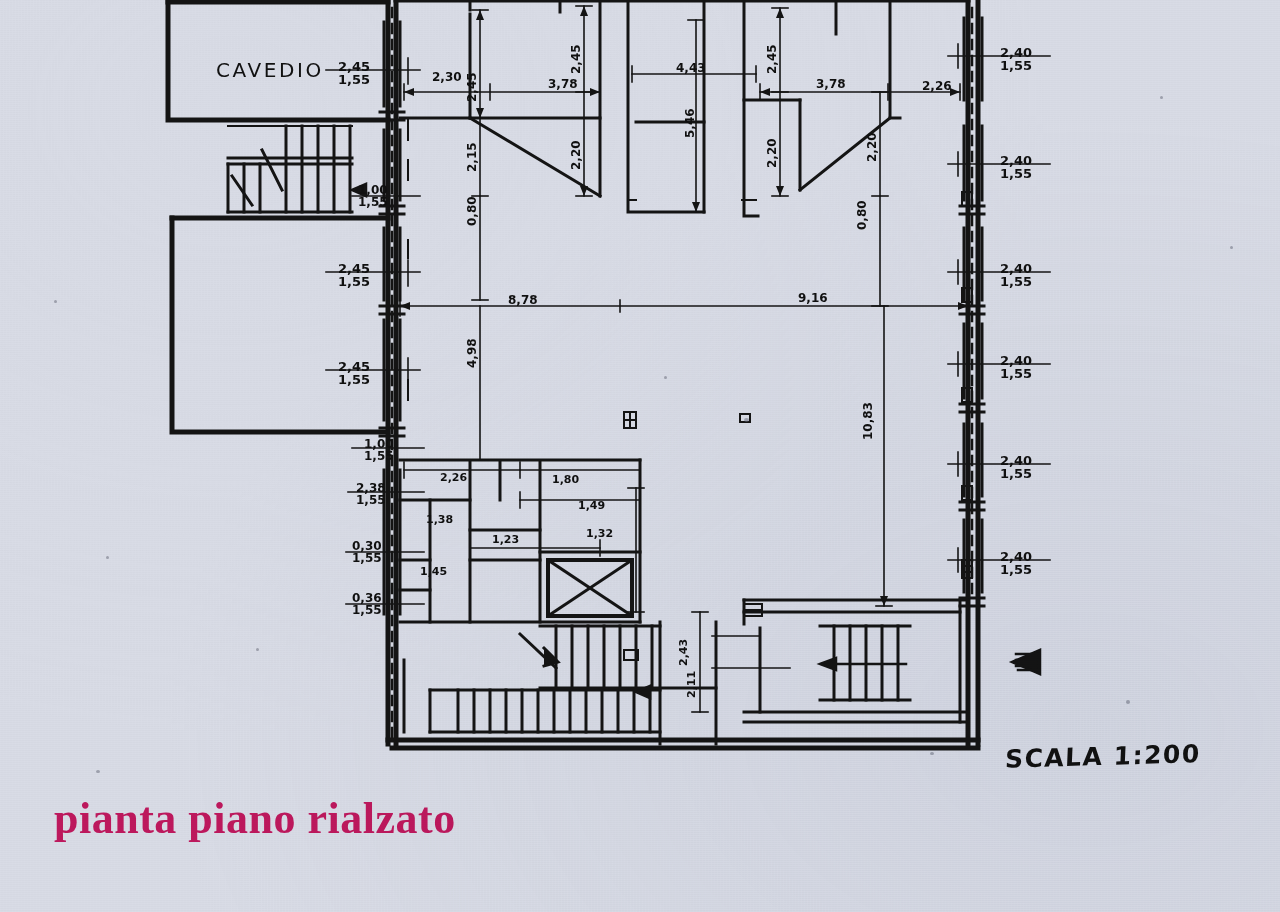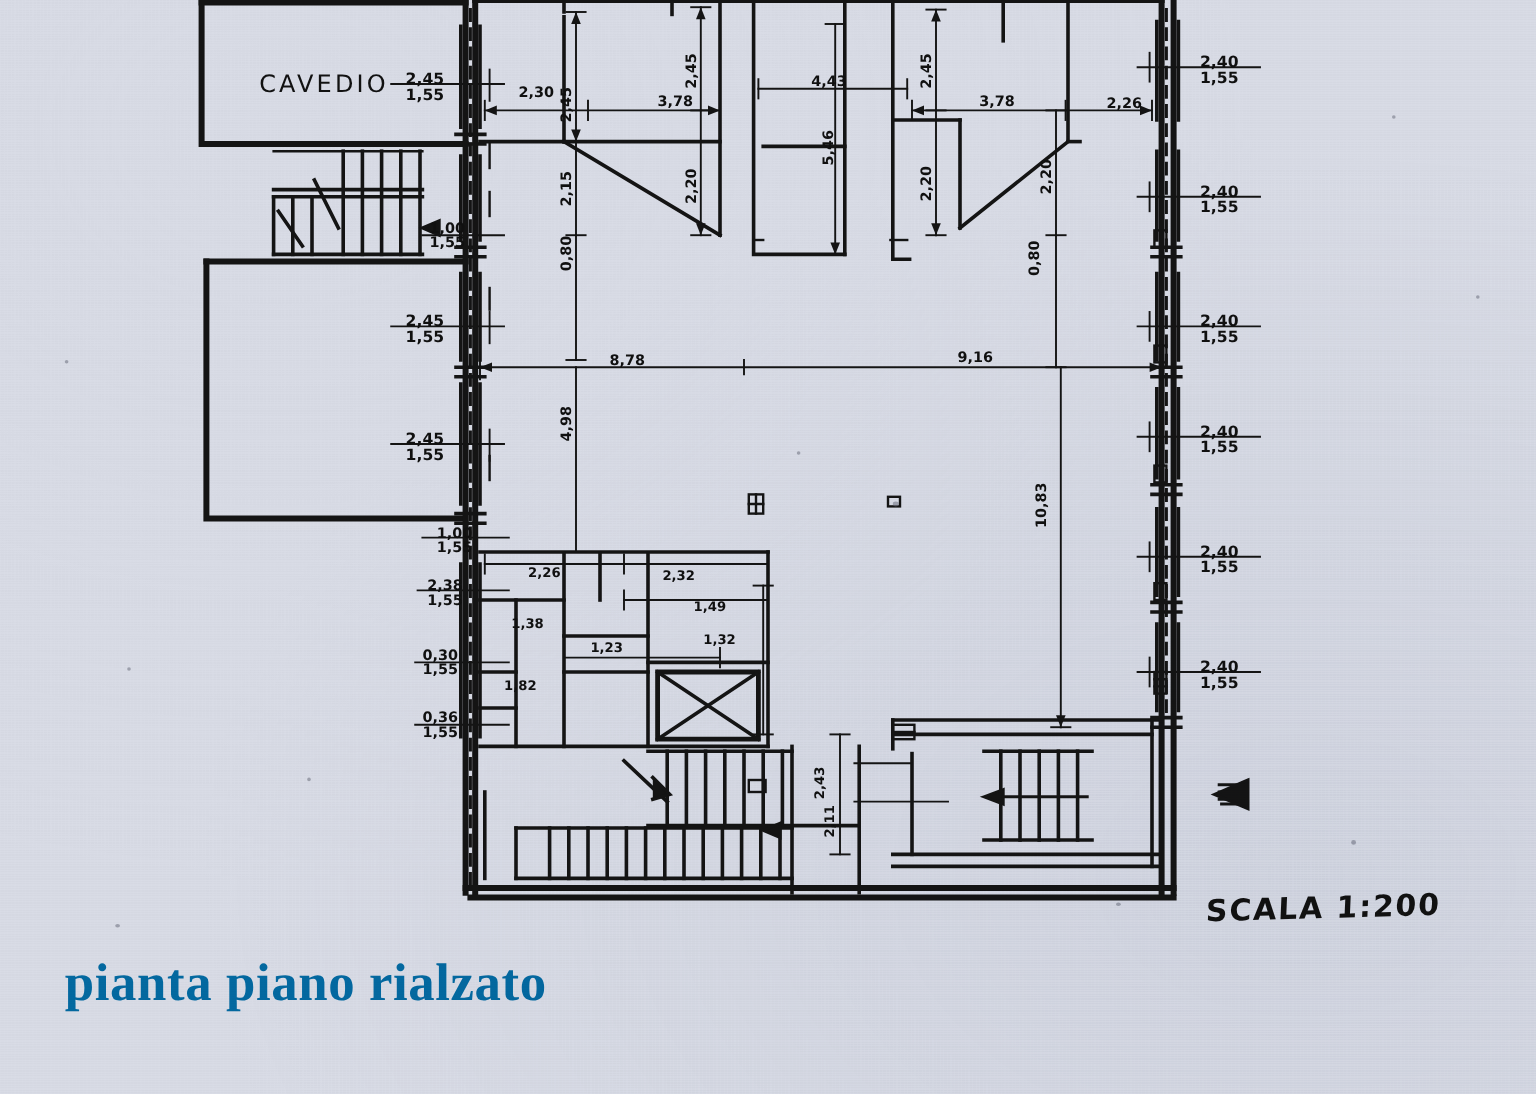--- a/index.html
+++ b/index.html
@@ -20,21 +20,21 @@
       radial-gradient(ellipse at 85% 80%, rgba(170,180,200,.28), rgba(255,255,255,0) 60%);
     mix-blend-mode:multiply;opacity:.55;
   }
 
   #plan{position:absolute;left:0;top:0;width:1280px;height:912px;}
 
   .caption{
     position:absolute;
     font-family:"Liberation Serif",serif;
     font-weight:bold;
-    color:#0369a1;
+    color:#be185d;
     white-space:nowrap;
   }
   #title-caption{left:54px;top:793px;font-size:44px;letter-spacing:.5px;}
 
   #scale-caption{
     position:absolute;left:1005px;top:742px;
     font-family:"DejaVu Sans",sans-serif;
     font-size:25px;font-weight:700;color:#111;
     letter-spacing:1.5px;
     transform:rotate(-1.6deg) skewX(-4deg);
@@ -449,26 +449,26 @@
   <div class="dim s" style="left:432px;top:71px">2,30</div>
   <div class="dim s" style="left:548px;top:78px">3,78</div>
   <div class="dim s" style="left:676px;top:62px">4,43</div>
   <div class="dim s" style="left:816px;top:78px">3,78</div>
   <div class="dim s" style="left:922px;top:80px">2,26</div>
 
   <div class="dim s" style="left:508px;top:294px">8,78</div>
   <div class="dim s" style="left:798px;top:292px">9,16</div>
 
   <div class="dim xs" style="left:440px;top:472px">2,26</div>
-  <div class="dim xs" style="left:552px;top:474px">2,32</div>
+  <div class="dim xs" style="left:552px;top:474px">1,80</div>
   <div class="dim xs" style="left:578px;top:500px">1,49</div>
   <div class="dim xs" style="left:492px;top:534px">1,23</div>
   <div class="dim xs" style="left:426px;top:514px">1,38</div>
   <div class="dim xs" style="left:586px;top:528px">1,32</div>
-  <div class="dim xs" style="left:420px;top:566px">1,82</div>
+  <div class="dim xs" style="left:420px;top:566px">1,45</div>
 
   <div class="dim s vert" style="left:480px;top:44px;transform:rotate(-90deg) translate(-58px,-14px)">2,45</div>
   <div class="dim s vert" style="left:480px;top:126px;transform:rotate(-90deg) translate(-46px,-14px)">2,15</div>
   <div class="dim s vert" style="left:480px;top:182px;transform:rotate(-90deg) translate(-44px,-14px)">0,80</div>
   <div class="dim s vert" style="left:480px;top:324px;transform:rotate(-90deg) translate(-44px,-14px)">4,98</div>
 
   <div class="dim s vert" style="left:584px;top:30px;transform:rotate(-90deg) translate(-44px,-14px)">2,45</div>
   <div class="dim s vert" style="left:584px;top:126px;transform:rotate(-90deg) translate(-44px,-14px)">2,20</div>
   <div class="dim s vert" style="left:698px;top:94px;transform:rotate(-90deg) translate(-44px,-14px)">5,46</div>
 

